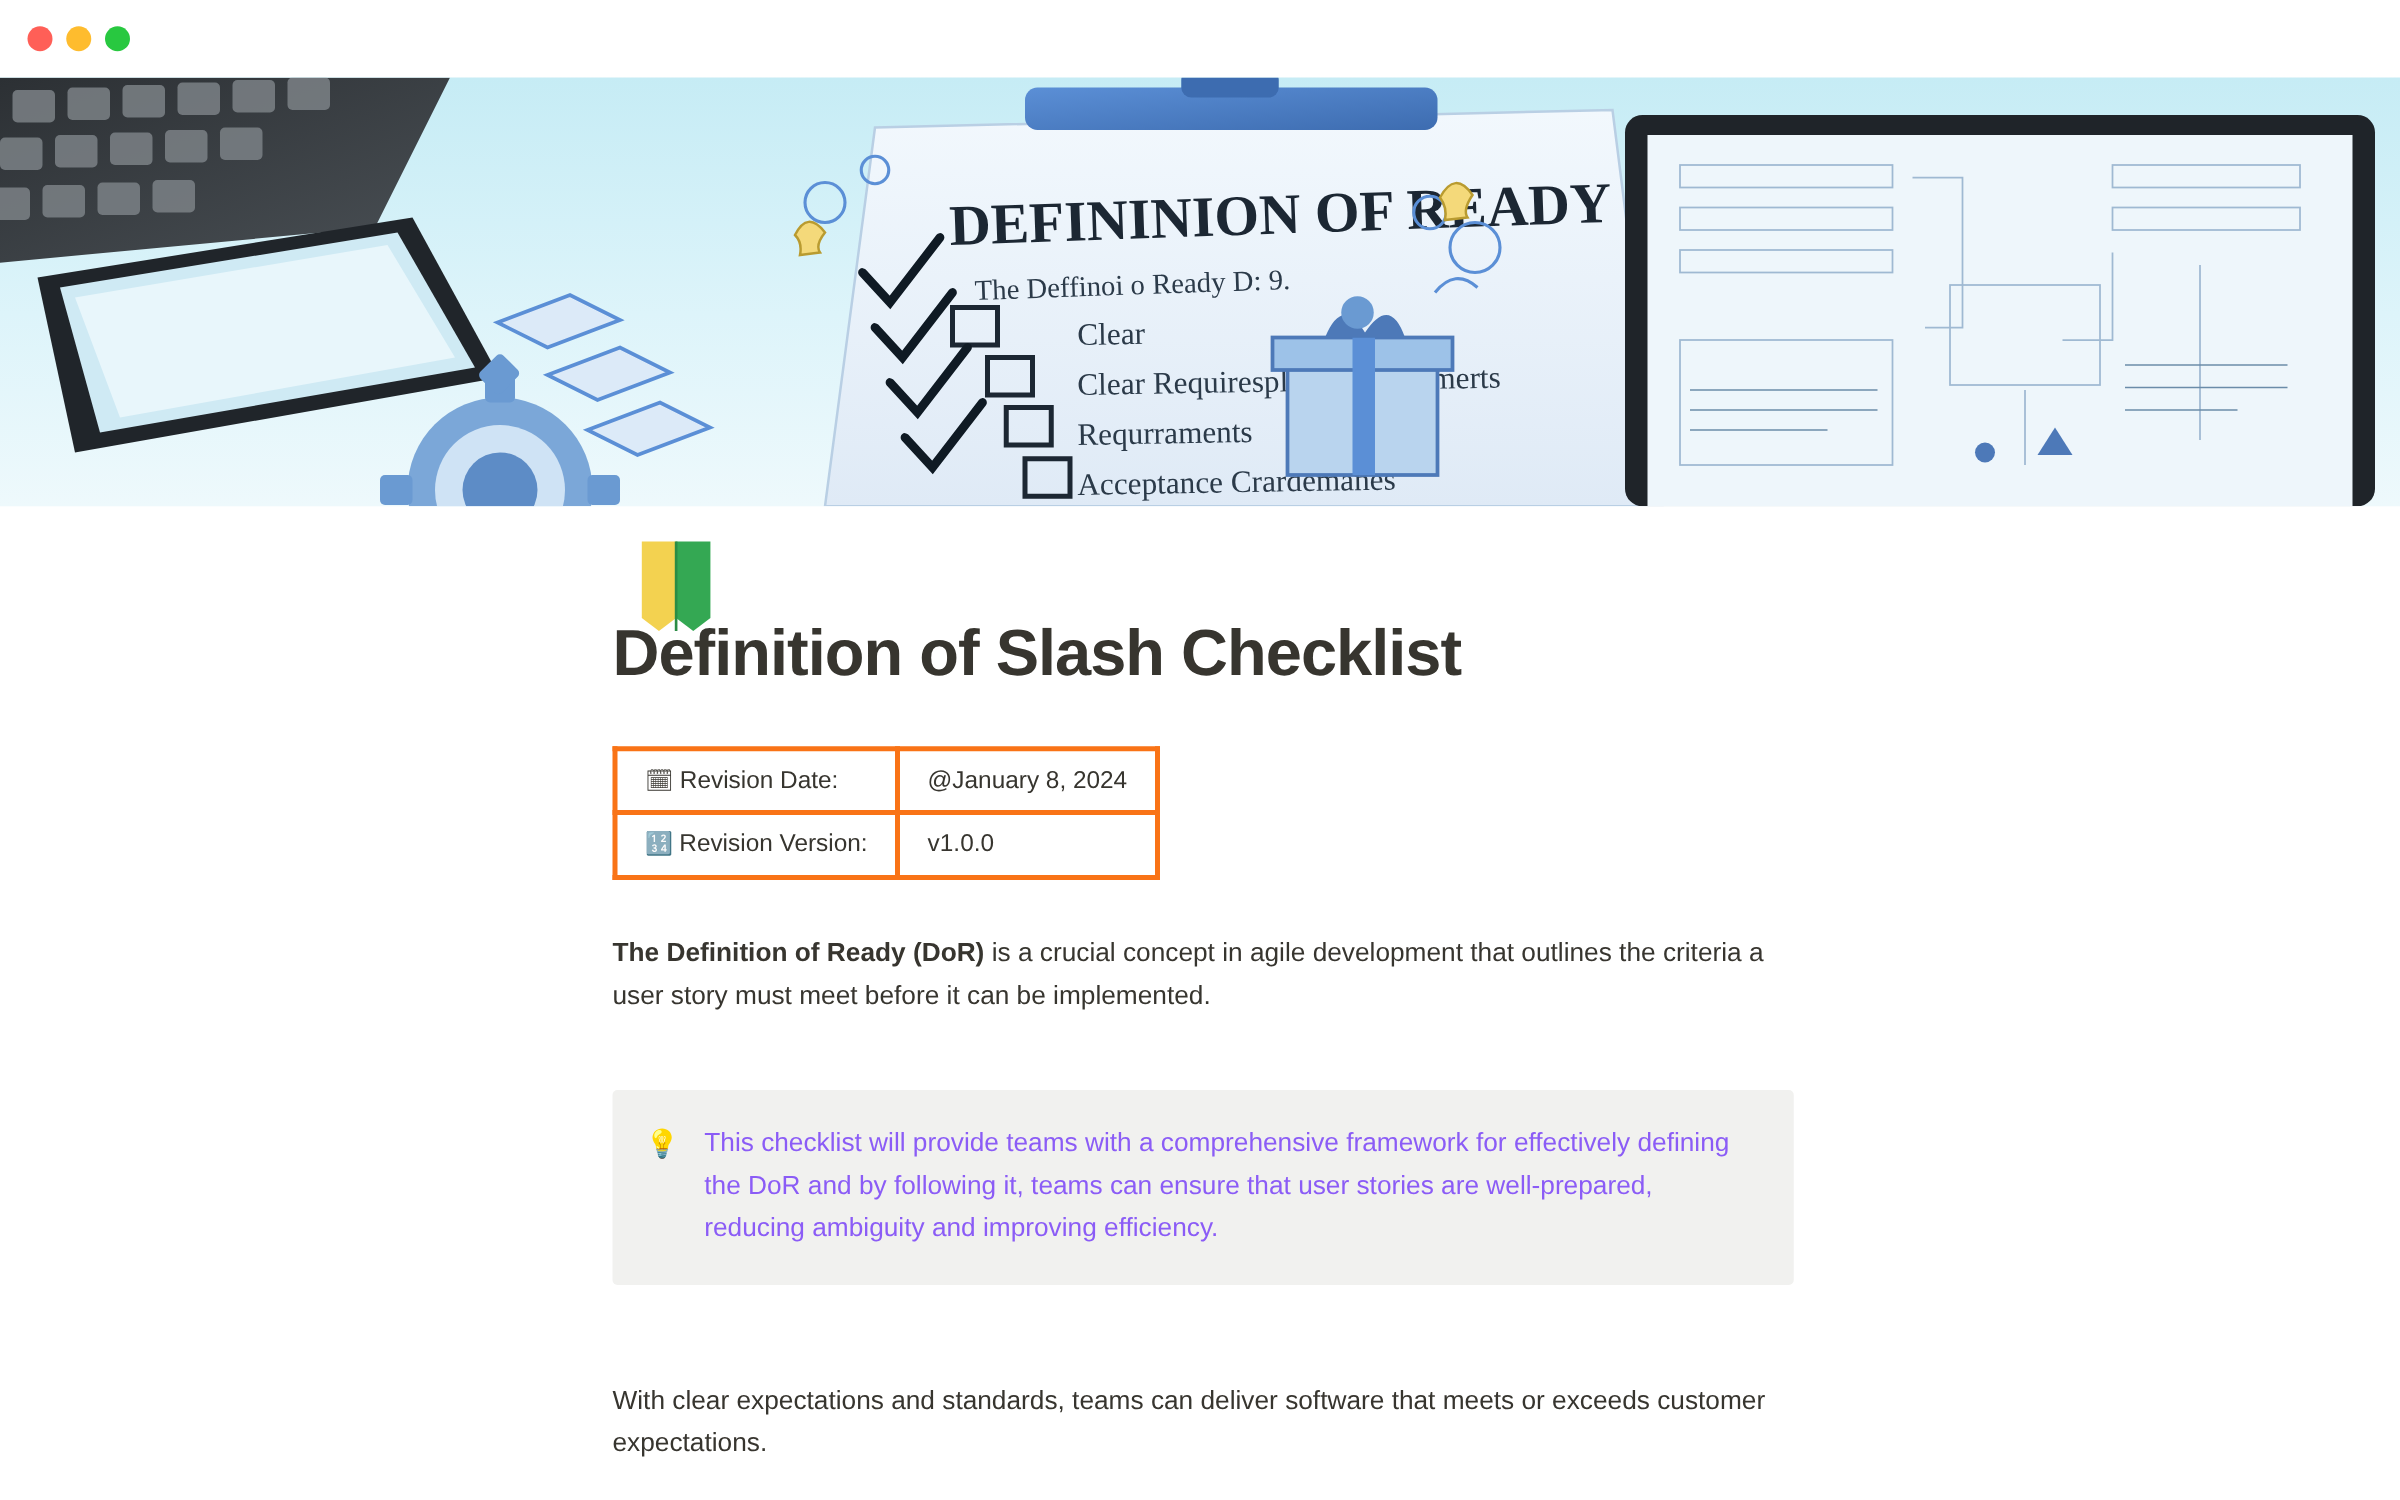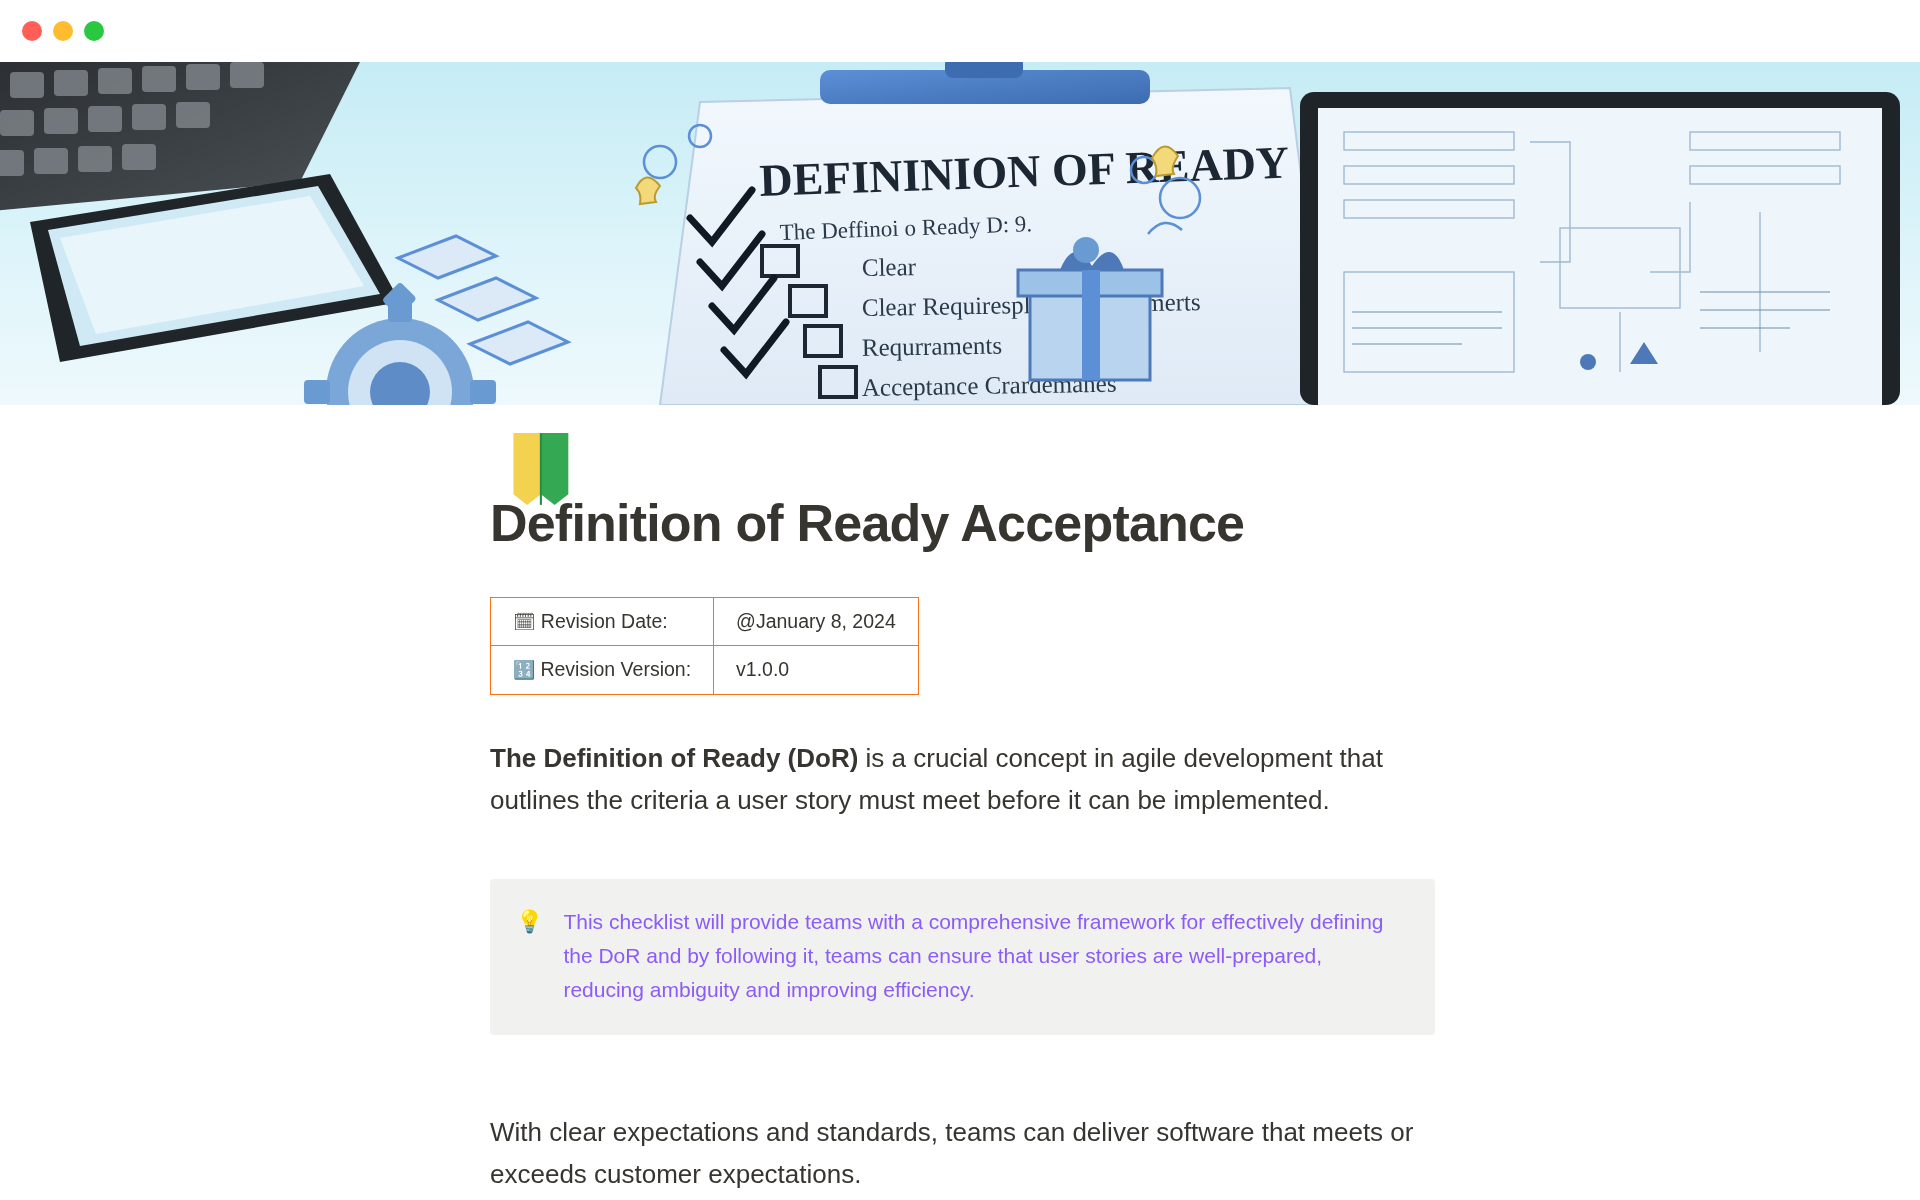--- a/index.html
+++ b/index.html
@@ -68,34 +68,34 @@
   }
 
   
   table.meta {
     margin-top: 44px;
     border-collapse: collapse;
     font-size: 19.5px;
     color: #37352f;
   }
   table.meta td {
-    border: 1px solid #f97316;
+    border: 4px solid #f97316;
     padding: 11px 22px;
     vertical-align: middle;
     line-height: 1.3;
     white-space: nowrap;
   }
   table.meta td.key { width: 214px; }
   table.meta td.val { width: 192px; }
   .emoji { margin-right: 5px; font-size: 18px; }
 
   
   p.para {
     margin: 42px 0 0 0;
-    font-size: 26px;
+    font-size: 21px;
     line-height: 1.62;
     color: #37352f;
     max-width: 945px;
   }
   p.para b { font-weight: 700; }
 
   
   .callout {
     margin-top: 58px;
     background: #f1f1ef;
@@ -279,21 +279,21 @@
 <div class="page">
 
   <div class="page-icon">
     <svg viewBox="0 0 64 72" width="76" height="76">
       <path d="M4 2 h26 v58 l-13 10 l-13 -10 z" fill="#f3d250"></path>
       <path d="M30 2 h26 v58 l-13 10 l-13 -10 z" fill="#34a853"></path>
       <path d="M30 2 v68" stroke="#2b8c45" stroke-width="2"></path>
     </svg>
   </div>
 
-  <h1 class="title">Definition of Ready Acceptance</h1>
+  <h1 class="title">Definition of Slash Checklist</h1>
 
   <table class="meta">
     <tbody>
       <tr>
         <td class="key">
           <span class="emoji">🗓</span><span>Revision Date:</span>
         </td>
         <td class="val">@January 8, 2024</td>
       </tr>
       <tr>

